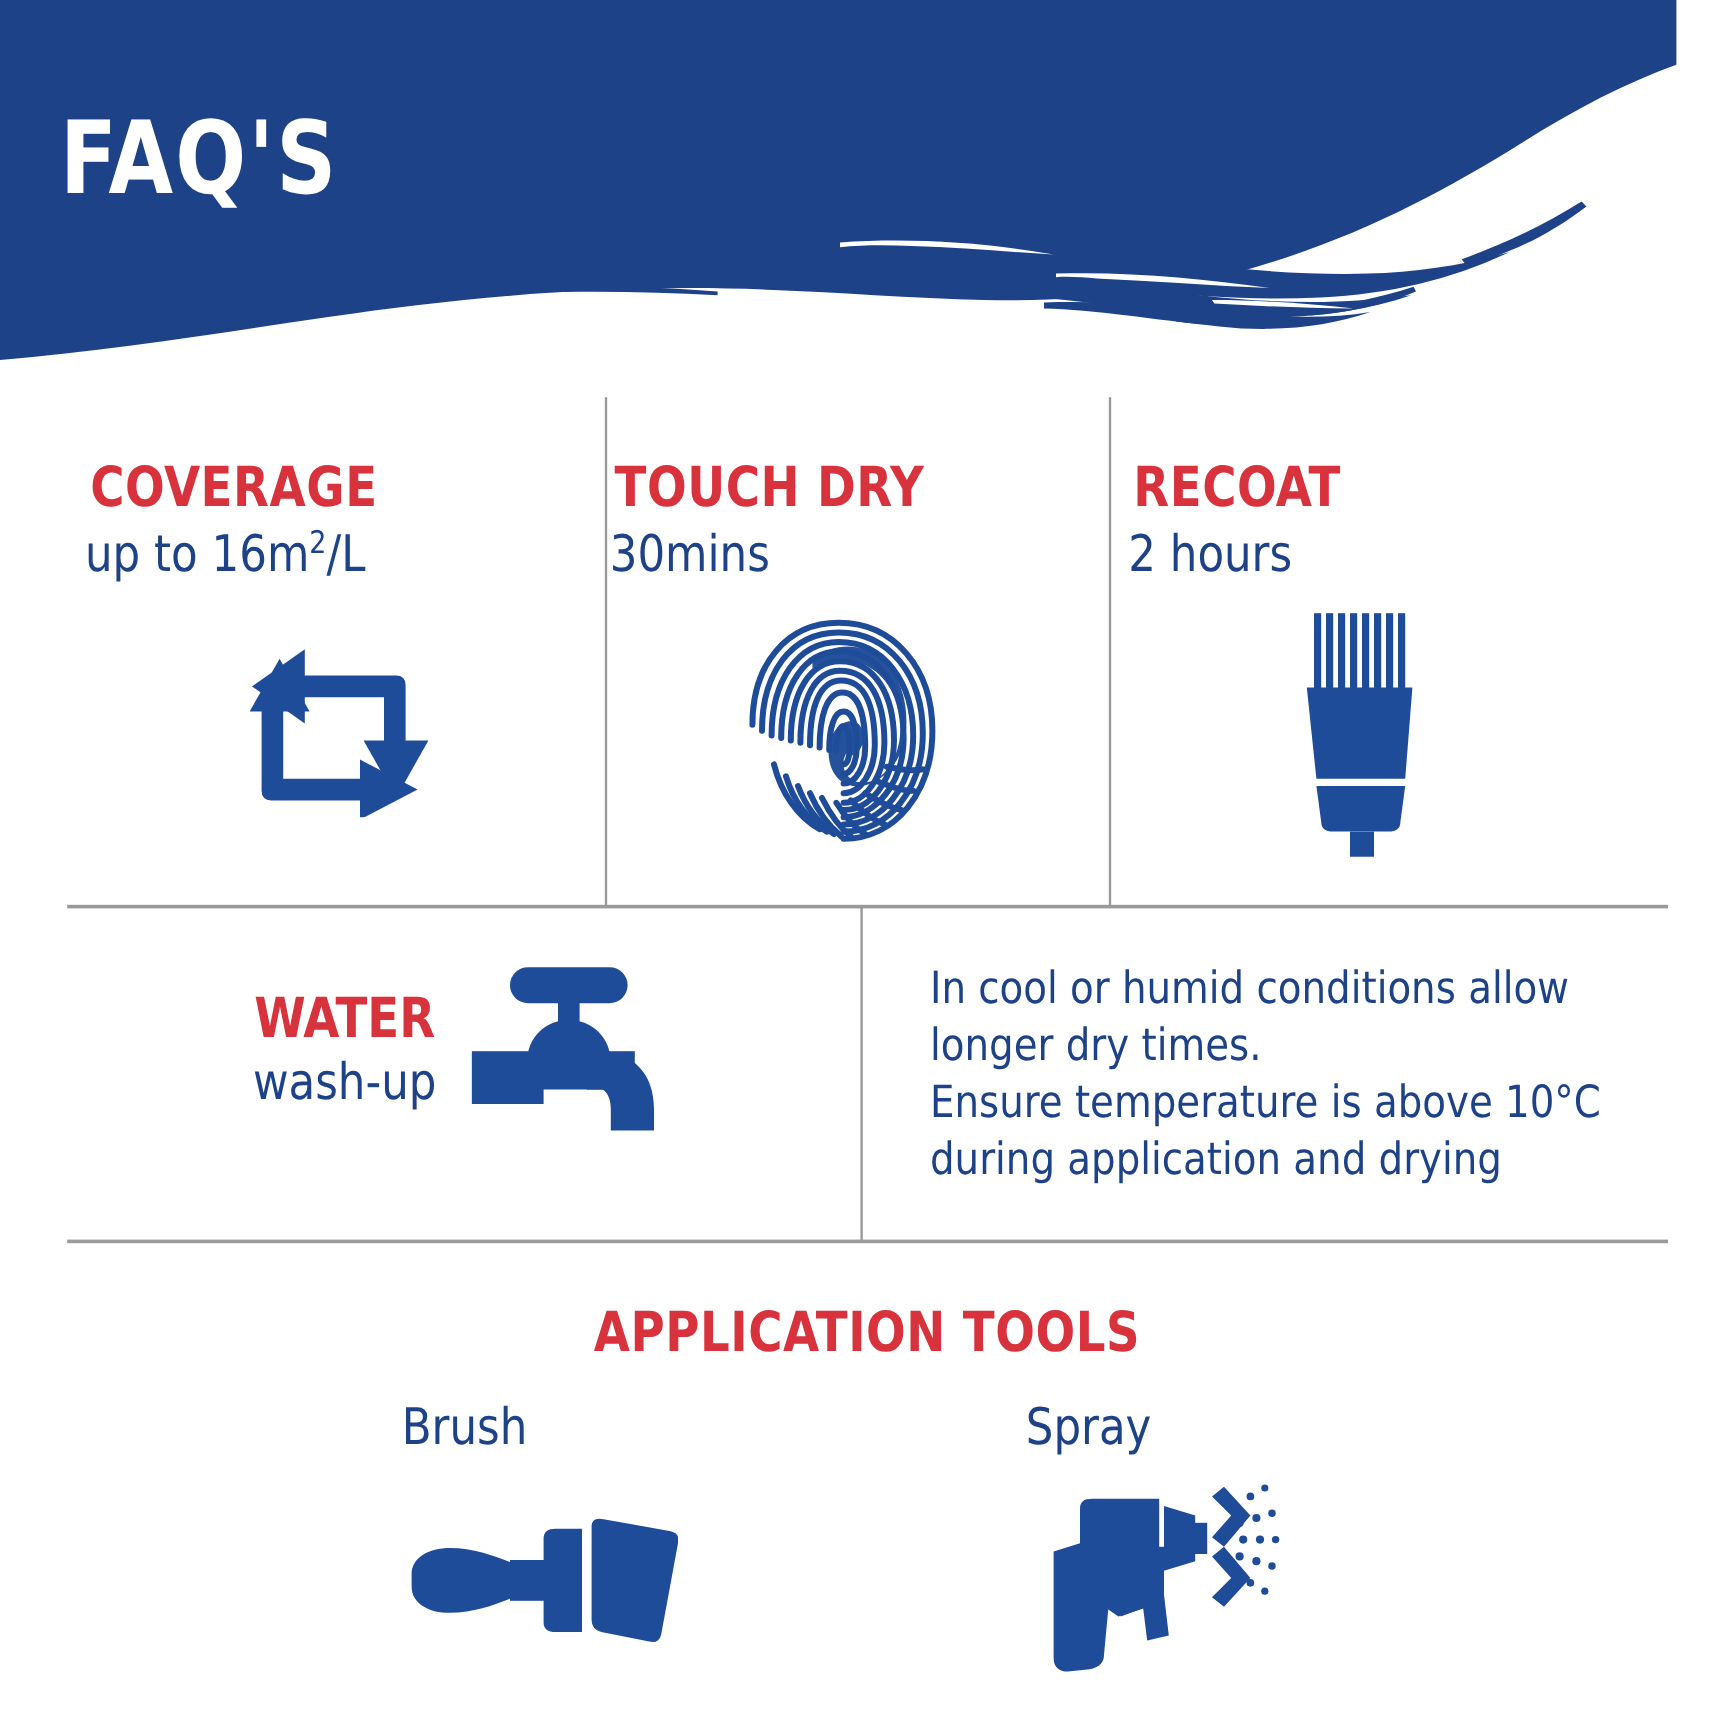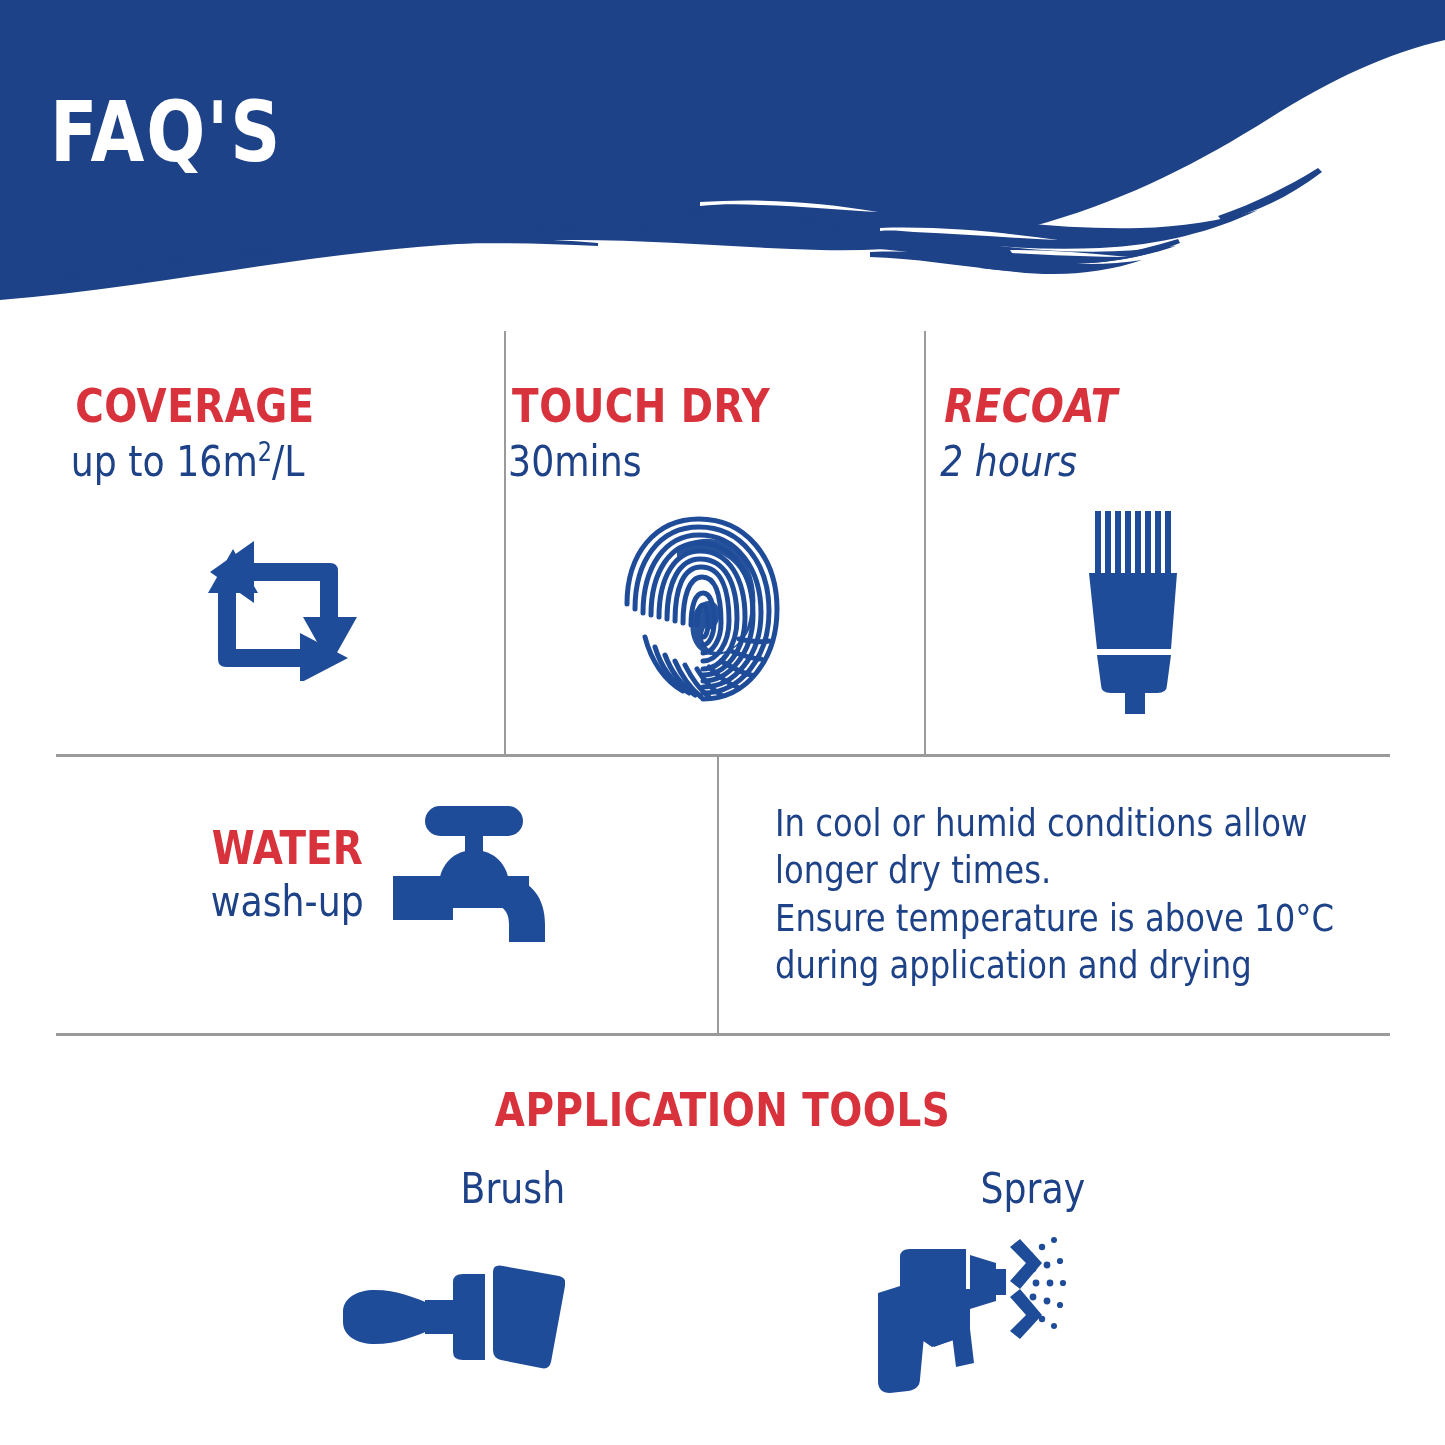--- a/index.html
+++ b/index.html
@@ -9,21 +9,20 @@
   }
   body {
     font-family: "Liberation Sans", sans-serif;
   }
   #page {
     position: relative;
     width: 1397px;
     height: 1445px;
     background: #ffffff;
     overflow: hidden;
-    padding-left: 48px;
   }
 
   
   #header-band {
     position: absolute;
     left: 0; top: 0;
     width: 1445px;
     height: 310px;
     overflow: hidden;
   }
@@ -153,21 +152,21 @@
     position: absolute;
     left: 330px;
     top: 1168px;
     width: 760px;
     display: flex;
     justify-content: space-between;
     align-items: flex-start;
   }
   .tool {
     width: 240px;
-    text-align: right;
+    text-align: left;
   }
   .tool-label {
     color: #1e4288;
     font-family: "Liberation Sans Narrow", "DejaVu Sans Condensed", "Liberation Sans", sans-serif;
     font-size: 42px;
     line-height: 1;
     transform: scaleX(0.96);
   }
   .tool-icon {
     margin-top: 26px;
@@ -288,21 +287,21 @@
                    C100,92 104,100 102,110 C100,118 94,122 90,120
                    C86,118 86,112 89,110 C92,108 94,110 94,113
                    C94,116 92,116 91,115
                    L91,115 C84,122 84,134 92,140 C102,147 116,142 124,130
                    C134,116 136,94 130,76 C124,58 110,44 92,42 C80,40 68,42 60,48 Z" opacity="0.97"></path>
         </g>
       </svg>
     </div>
   </div>
 
-  <div class="cell" id="cell-recoat" style="left:932px; top:382px; width:412px;font-style:italic;">
+  <div class="cell" id="cell-recoat" style="left:932px; top:382px; width:412px;">
     <div class="cell-title">RECOAT</div>
     <div class="cell-sub">2 hours</div>
     <div class="cell-icon">
       <svg width="110" height="205" viewBox="0 0 110 205">
         <g fill="#1f4c99">
 
           <rect x="12" y="2" width="6" height="64"></rect>
           <rect x="22" y="2" width="6" height="64"></rect>
           <rect x="32" y="2" width="6" height="64"></rect>
           <rect x="42" y="2" width="6" height="64"></rect>

